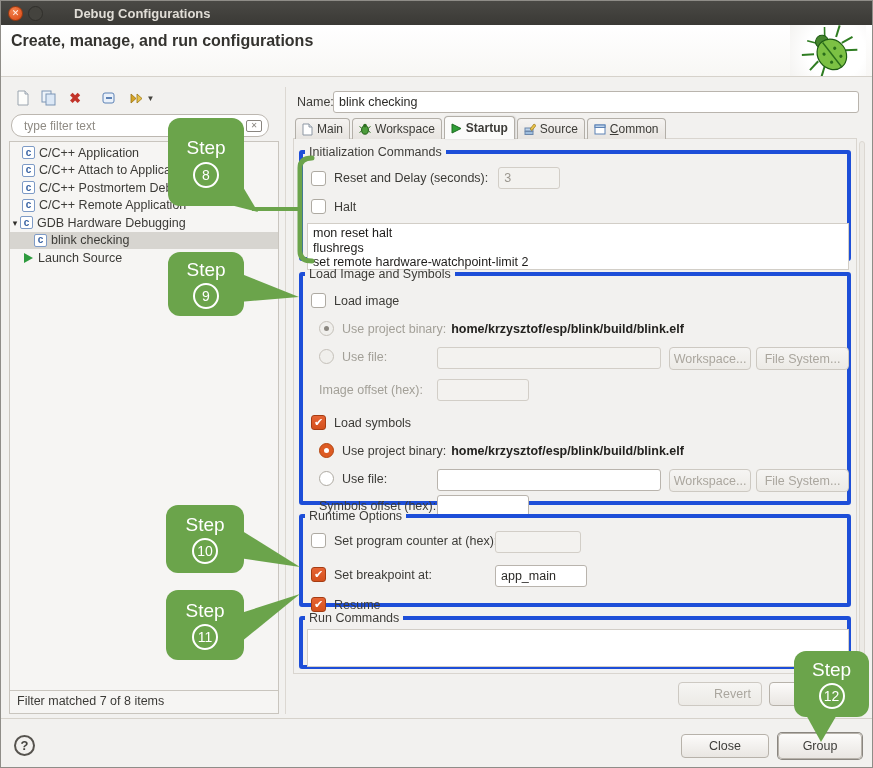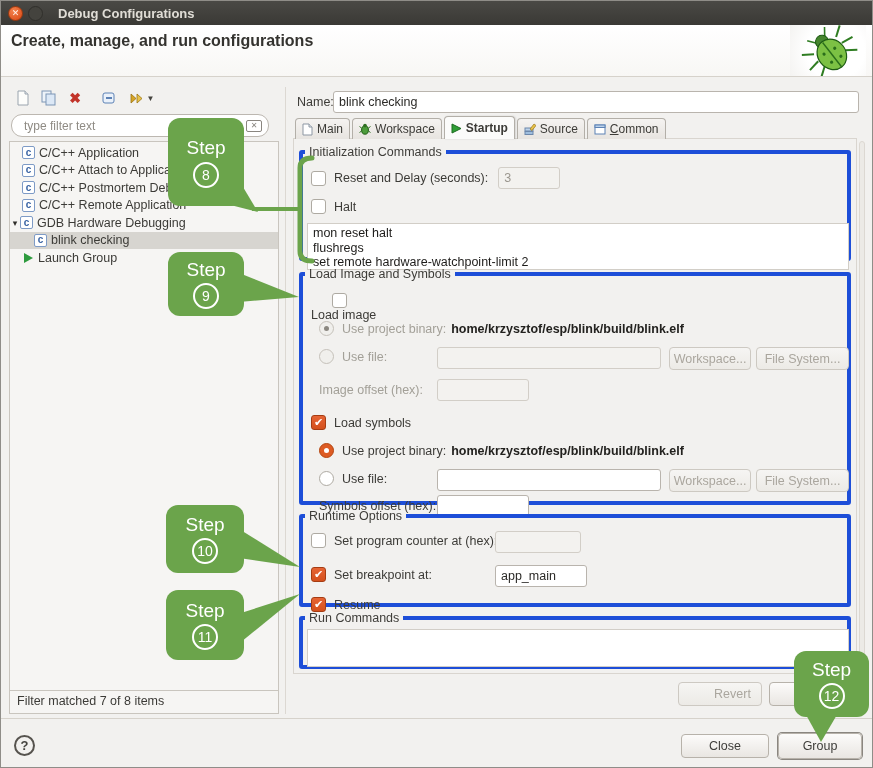--- a/index.html
+++ b/index.html
@@ -8,21 +8,21 @@
     position:relative;width:873px;height:768px;overflow:hidden;
     background:#f2f1ef;font-family:"Liberation Sans",sans-serif;
     font-size:12.5px;color:#3c3b37;border:1px solid #8f8d88;
   }
   
   .titlebar{position:absolute;left:0;top:0;right:0;height:24px;
     background:linear-gradient(#4a4945,#3a3935);display:flex;align-items:center;padding:0 7px;}
   .tb-btn{width:15px;height:15px;border-radius:50%;margin-right:5px;display:flex;align-items:center;justify-content:center;font-size:9px;line-height:1;}
   .tb-close{background:radial-gradient(circle at 35% 30%,#f3824d,#d94612);border:1px solid #9c3a10;color:#fff0e8;}
   .tb-min{background:#44433e;border:1px solid #302f2b;color:#7a7974;}
-  .tb-title{color:#e0ddd6;font-weight:bold;font-size:13px;margin-left:10px;}
+  .tb-title{color:#e0ddd6;font-weight:bold;font-size:13px;margin-left:26px;}
   
   .header{position:absolute;left:0;top:24px;right:0;height:52px;
     background:linear-gradient(180deg,#ffffff,#f8f7f5);border-bottom:1px solid #d6d2cb;}
   .header-title{position:absolute;left:10px;top:7px;font-weight:bold;font-size:16px;color:#34332f;}
   .bug-area{position:absolute;right:6px;top:0;width:76px;height:51px;background:radial-gradient(circle at 60% 50%,#ffffff 55%,#f4f3f1);}
   
   .sb-toolbar{position:absolute;left:12px;top:87px;height:20px;display:flex;align-items:center;}
   .sb-tool{display:flex;align-items:center;justify-content:center;width:20px;height:18px;}
   .del-x{color:#c2342a;font-weight:bold;font-size:14px;}
   .drop-caret{font-size:8px;color:#44433e;margin-left:1px;}
@@ -183,21 +183,21 @@
       <span>GDB Hardware Debugging</span>
     </div>
     <div class="tree-row sel">
       <span class="ind" style="width:24px"></span>
         <span class="c-ic">c</span>
       <span>blink checking</span>
     </div>
     <div class="tree-row">
       <span class="ind" style="width:14px"></span>
         <span class="play-ic"></span>
-      <span>Launch Group</span>
+      <span>Launch Source</span>
     </div>
   </div>
   <div class="tree-status">Filter matched 7 of 8 items</div>
   <div class="sash"></div>
 
   <div class="name-label">Name:</div>
   <input class="input name-input" value="blink checking" style="">
 
   <div class="tabs">
     <div class="tab">
@@ -254,21 +254,21 @@
       <span class="cb"></span>
       <span>Halt</span>
     </div>
     <textarea class="cmd-area" style="position: absolute; left: 4px; top: 64px; width: 542px; height: 47px;">mon reset halt
 flushregs
 set remote hardware-watchpoint-limit 2</textarea>
   </fieldset>
 
   <fieldset class="fs" style="left:296px;top:266px;width:552px;height:238px;">
     <legend>Load Image and Symbols</legend>
-    <div class="row" style="left:8px;top:12px;flex-direction:column;">
+    <div class="row" style="left:8px;top:12px;">
       <span class="cb"></span>
       <span>Load image</span>
     </div>
     <div class="row" style="left:16px;top:40px;">
       <span class="radio dis sel"></span>
       <span class="gray">Use project binary:</span>
       <span class="path">home/krzysztof/esp/blink/build/blink.elf</span>
     </div>
     <div class="row" style="left:16px;top:68px;">
       <span class="radio dis"></span>

